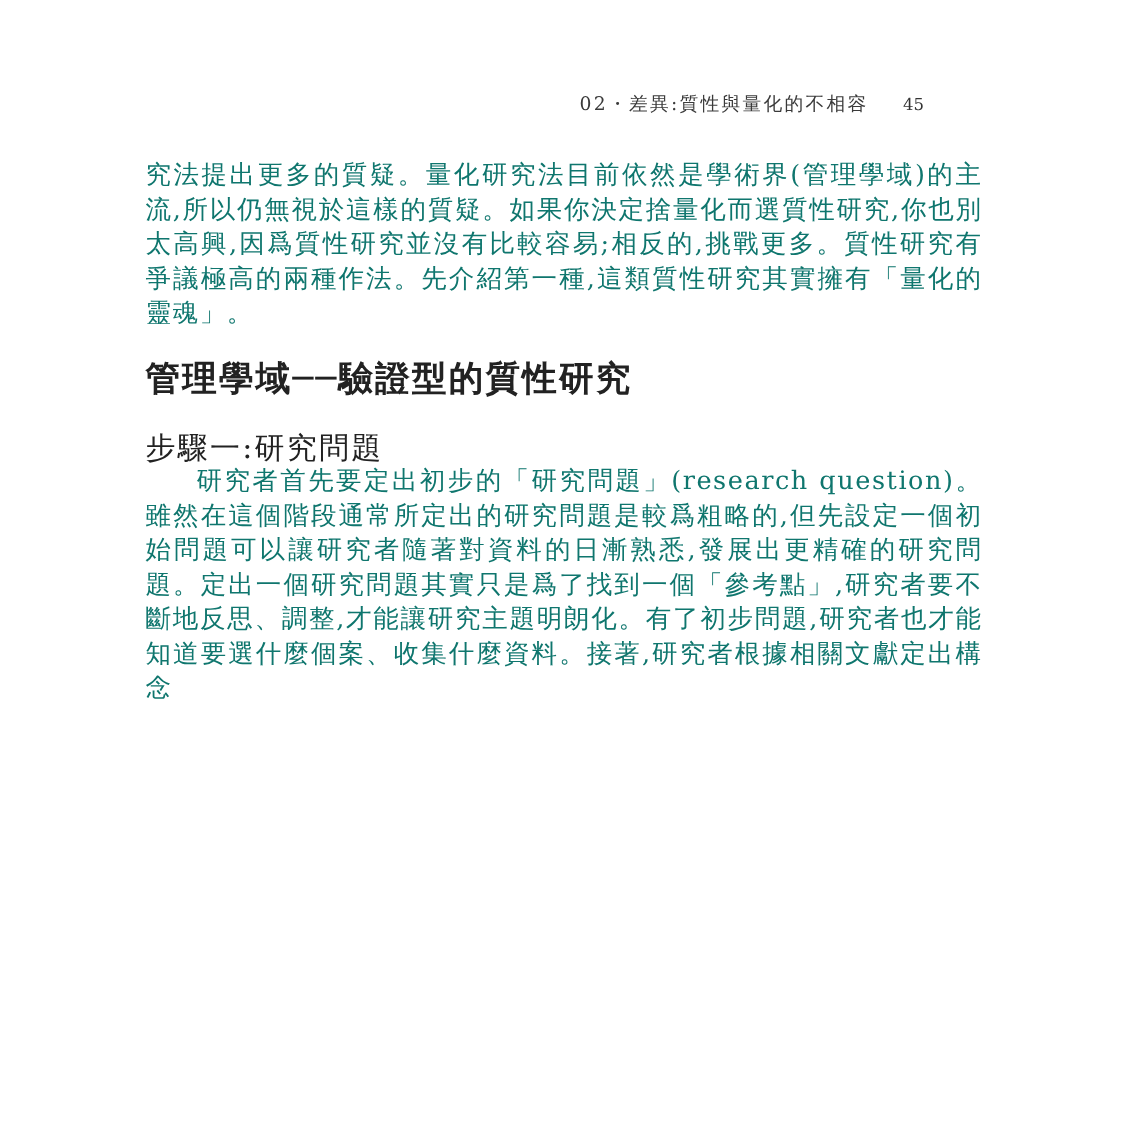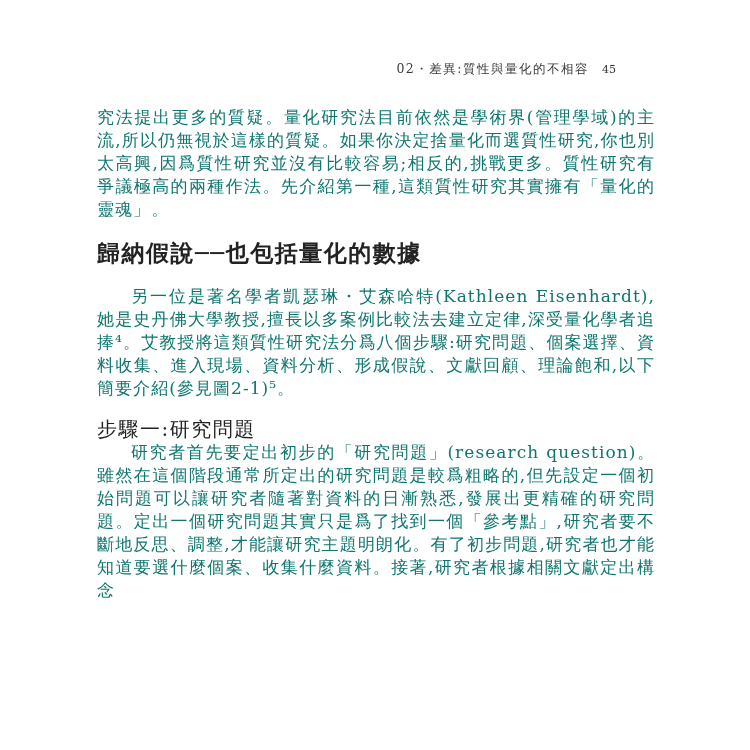--- a/index.html
+++ b/index.html
@@ -15,21 +15,21 @@
     overflow: hidden;
     font-family: "DejaVu Serif", "Liberation Serif", serif;
     color: #2e2e2e;
   }
   .running-header {
     position: absolute;
     top: 61px;
     right: 134px;
     display: flex;
     align-items: baseline;
-    gap: 13px;
+    gap: 23px;
     font-size: 12.5px;
     letter-spacing: 1.5px;
     color: #3a3a3a;
     white-space: nowrap;
   }
   .running-header .page-number {
     font-size: 11px;
     letter-spacing: 0;
     color: #333333;
   }
@@ -76,24 +76,23 @@
 
   <div class="running-header">
     <span class="running-title">02・差異:質性與量化的不相容</span>
     <span class="page-number">45</span>
   </div>
 
   <div class="content">
 
     <p class="para">究法提出更多的質疑。量化研究法目前依然是學術界(管理學域)的主流,所以仍無視於這樣的質疑。如果你決定捨量化而選質性研究,你也別太高興,因爲質性研究並沒有比較容易;相反的,挑戰更多。質性研究有爭議極高的兩種作法。先介紹第一種,這類質性研究其實擁有「量化的靈魂」。</p>
 
-    <h1 class="section-heading">歸納假說──也包括量化的數據</h1>
+    <h1 class="section-heading">管理學域──驗證型的質性研究</h1>
 
 
-    <p class="para indent">另一位是著名學者凱瑟琳・艾森哈特(Kathleen Eisenhardt),她是史丹佛大學教授,擅長以多案例比較法去建立定律,深受量化學者追捧⁴。艾教授將這類質性研究法分爲八個步驟:研究問題、個案選擇、資料收集、進入現場、資料分析、形成假說、文獻回顧、理論飽和,以下簡要介紹(參見圖2-1)⁵。</p>
 
     <h2 class="step-heading">步驟一:研究問題</h2>
 
     <p class="para indent">研究者首先要定出初步的「研究問題」(research question)。雖然在這個階段通常所定出的研究問題是較爲粗略的,但先設定一個初始問題可以讓研究者隨著對資料的日漸熟悉,發展出更精確的研究問題。定出一個研究問題其實只是爲了找到一個「參考點」,研究者要不斷地反思、調整,才能讓研究主題明朗化。有了初步問題,研究者也才能知道要選什麼個案、收集什麼資料。接著,研究者根據相關文獻定出構念</p>
 
   </div>
 
 </div>
 
 </body></html>

